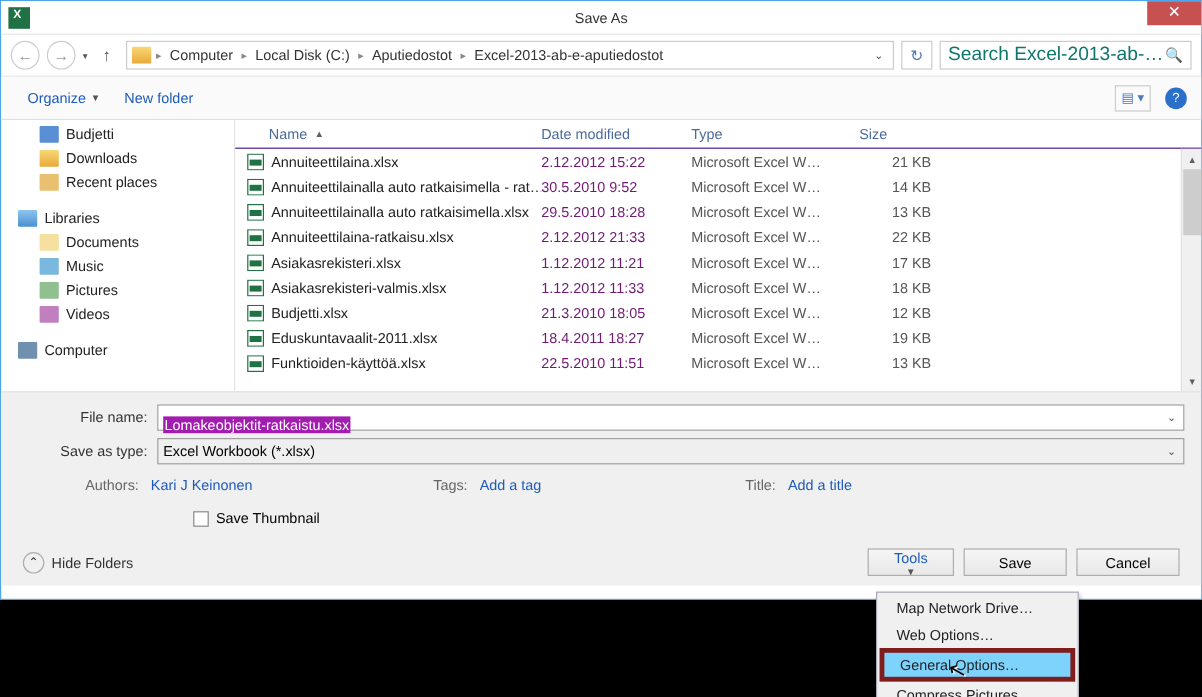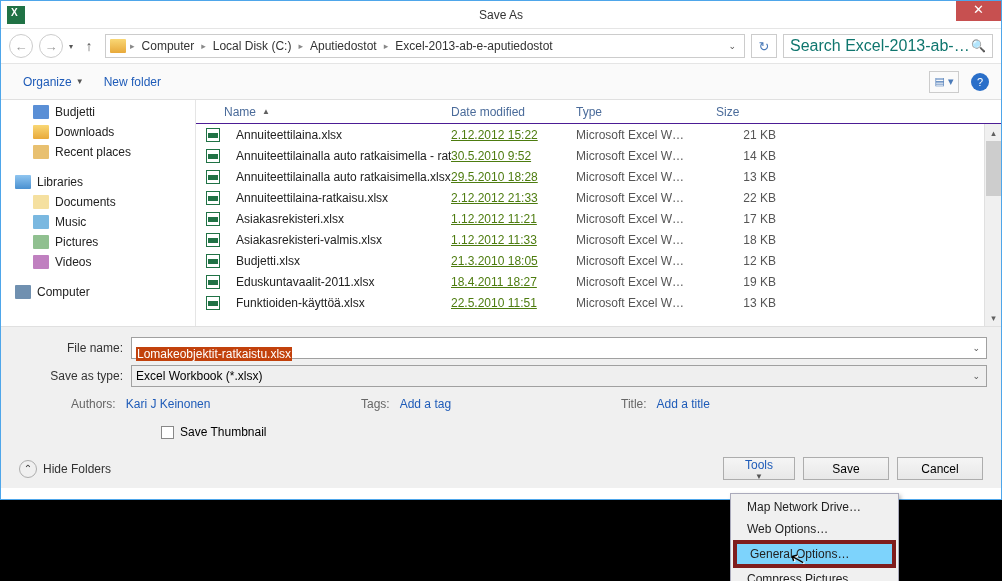--- a/index.html
+++ b/index.html
@@ -42,34 +42,34 @@
 .ico-videos { background: #c080c0; border-radius: 1px; }
 .ico-computer { background: #7090b0; border-radius: 1px; }
 .filelist { flex: 1; position: relative; }
 .fl-header { display: flex; height: 24px; align-items: center; border-bottom: 1px solid #4c1d95; font-size: 12px; color: #4a6b9a; }
 .col-name { width: 255px; padding-left: 28px; display: flex; align-items: center; gap: 6px; }
 .col-sort { font-size: 8px; color: #606060; }
 .col-date { width: 125px; }
 .col-type { width: 140px; }
 .col-size { width: 80px; text-align: left; }
 .fl-row { display: flex; height: 21px; align-items: center; font-size: 12px; color: #222; }
-.fl-name { width: 255px; padding-left: 10px; display: flex; align-items: center; gap: 16px; white-space: nowrap; overflow: hidden; text-overflow: ellipsis; }
+.fl-name { width: 255px; padding-left: 10px; display: flex; align-items: center; gap: 6px; white-space: nowrap; overflow: hidden; text-overflow: ellipsis; }
 .xl-ico { width: 14px; height: 14px; background: #fff; border: 1px solid #207245; position: relative; flex-shrink: 0; }
 .xl-ico::after { content: ""; position: absolute; left: 1px; top: 4px; width: 10px; height: 5px; background: #207245; }
-.fl-date { width: 125px; color: #4d7c0f; text-decoration: underline; }
+.fl-date { width: 125px; color: #701a75; }
 .fl-type { width: 140px; color: #555; white-space: nowrap; overflow: hidden; text-overflow: ellipsis; }
 .fl-size { width: 80px; color: #555; text-align: right; padding-right: 20px; }
 .scrollbar { position: absolute; right: 0; top: 24px; width: 17px; bottom: 0; background: #f0f0f0; border-left: 1px solid #e0e0e0; }
 .scroll-thumb { width: 15px; height: 55px; background: #cdcdcd; margin: 1px; }
 .scroll-arrow { position: absolute; width: 17px; height: 17px; display: flex; align-items: center; justify-content: center; font-size: 9px; color: #606060; }
 .bottom { border-top: 1px solid #e0e0e0; padding: 10px 14px 8px 14px; background: #f0f0f0; }
 .form-row { display: flex; align-items: center; margin-bottom: 6px; }
 .form-label { width: 116px; text-align: right; font-size: 12px; color: #333; padding-right: 8px; }
 .form-input { flex: 1; height: 22px; border: 1px solid #a0a0a0; background: #fff; font-size: 12px; padding: 0 4px; display: flex; align-items: center; position: relative; }
-.filename-val { background: #c2410c; color: #fff; padding: 0 1px; margin-top: 12px; }
+.filename-val { background: #a21caf; color: #fff; padding: 0 1px; margin-top: 12px; }
 .drop-arrow { position: absolute; right: 6px; font-size: 9px; color: #555; }
 .meta-row { display: flex; font-size: 12px; margin-top: 10px; padding-left: 56px; gap: 20px; }
 .meta-label { color: #666; }
 .meta-val { color: #1e5bb8; }
 .meta-group { display: flex; gap: 10px; }
 .thumb-row { display: flex; align-items: center; font-size: 12px; margin: 14px 0 18px 146px; gap: 6px; }
 .checkbox { width: 13px; height: 13px; border: 1px solid #888; background: #fff; }
 .btn-row { display: flex; justify-content: flex-end; align-items: center; gap: 8px; padding-right: 4px; position: relative; }
 .btn { width: 86px; height: 23px; border: 1px solid #adadad; background: linear-gradient(#f5f5f5, #e8e8e8); font-size: 12px; display: flex; align-items: center; justify-content: center; }
 .tools-btn { width: 72px; justify-content: space-between; padding: 0 24px; color: #1e5bb8; flex-direction: column; }

